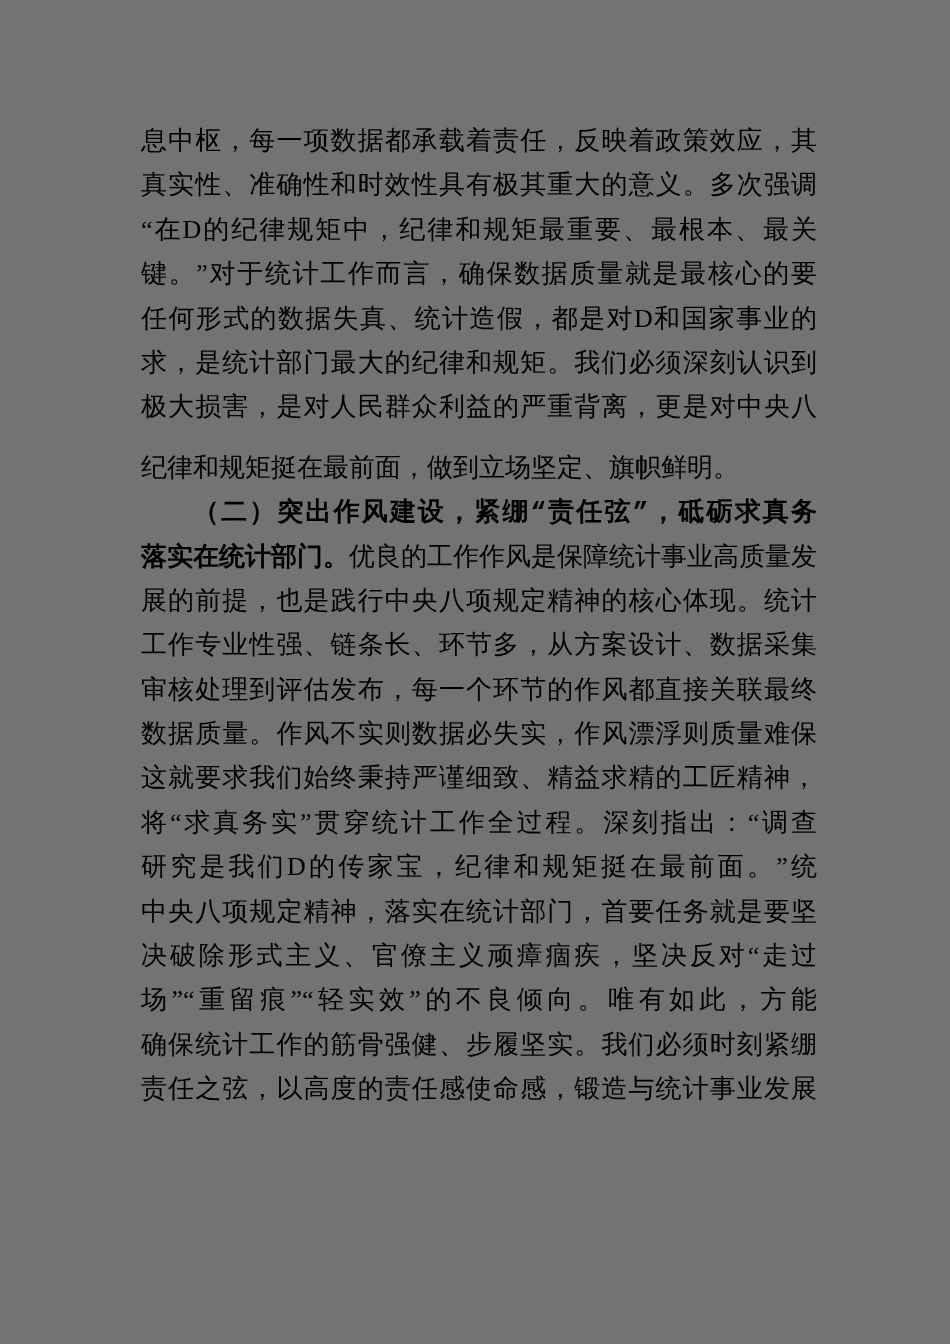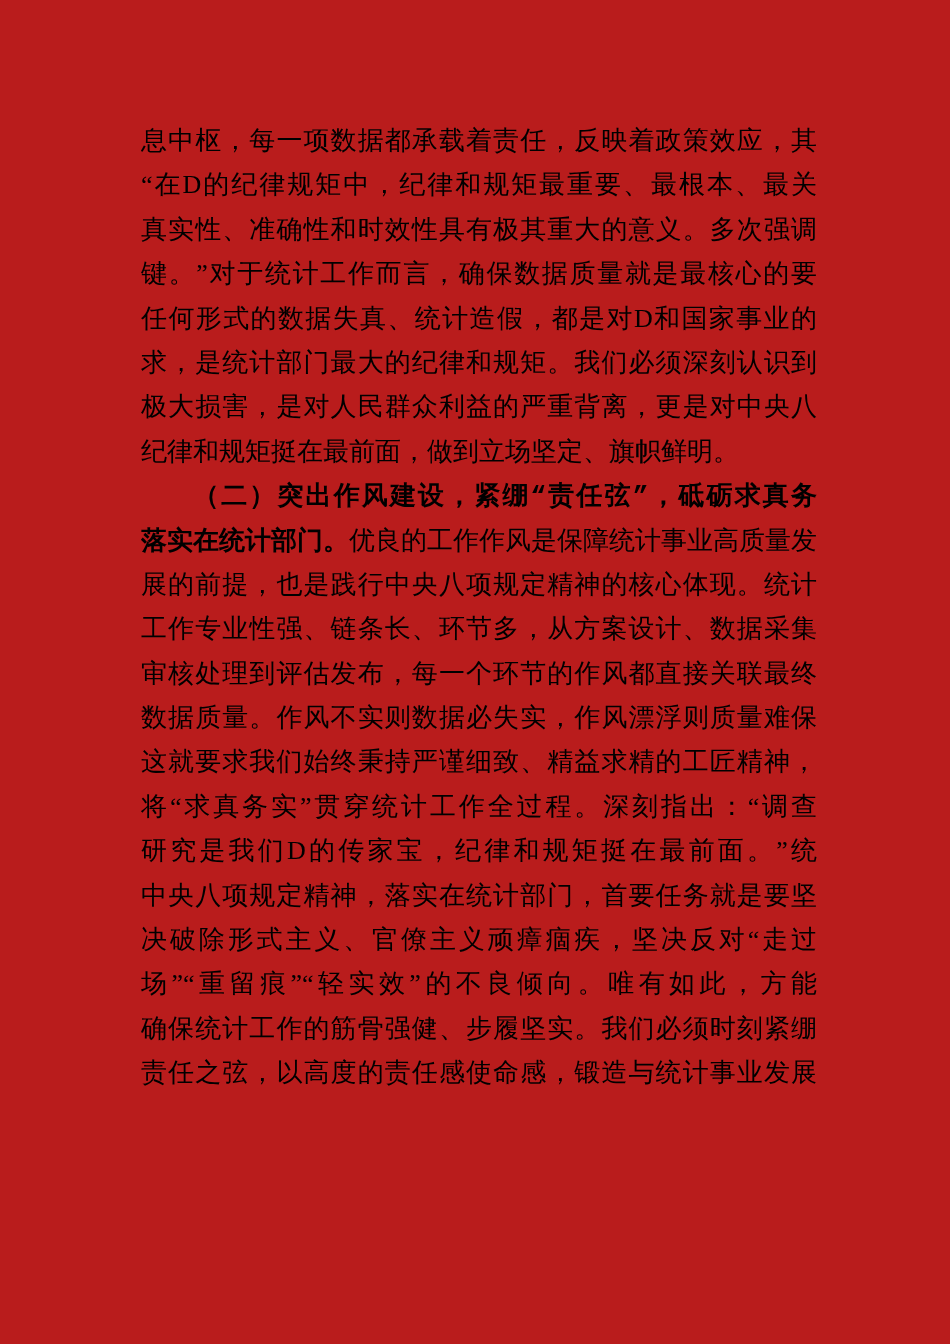--- a/index.html
+++ b/index.html
@@ -4,59 +4,60 @@
 <style>
   html, body {
     margin: 0;
     padding: 0;
     background: #ffffff;
   }
   .page {
     position: relative;
     width: 950px;
     height: 1344px;
-    background: #b91c1c;
+    background: #737373;
     overflow: hidden;
     font-family: "Liberation Serif", "DejaVu Serif", serif;
   }
   .text-block {
     position: absolute;
     left: 141px;
     top: 119px;
     width: 676px;
     color: #000000;
     font-size: 26px;
     line-height: 44.4px;
   }
   .line {
     text-align: justify;
     text-align-last: justify;
     height: 44.4px;
     overflow: hidden;
   }
   .line.para-end {
     text-align-last: left;
+    margin-top: 16px;
   }
   .line.para-indent {
     text-indent: 52px;
   }
   .line b {
     font-weight: 700;
     font-family: Liberation Mono, monospace;
   }
 </style>
 </head>
 <body>
 
 <div class="page">
   <div class="text-block">
 
     <div class="line"><span>息中枢，每一项数据都承载着责任，反映着政策效应，其</span></div>
+    <div class="line"><span>真实性、准确性和时效性具有极其重大的意义。多次强调</span></div>
     <div class="line"><span>“在D的纪律规矩中，纪律和规矩最重要、最根本、最关</span></div>
-    <div class="line"><span>真实性、准确性和时效性具有极其重大的意义。多次强调</span></div>
     <div class="line"><span>键。”对于统计工作而言，确保数据质量就是最核心的要</span></div>
     <div class="line"><span>任何形式的数据失真、统计造假，都是对D和国家事业的</span></div>
     <div class="line"><span>求，是统计部门最大的纪律和规矩。我们必须深刻认识到</span></div>
     <div class="line"><span>极大损害，是对人民群众利益的严重背离，更是对中央八</span></div>
     <div class="line para-end"><span>纪律和规矩挺在最前面，做到立场坚定、旗帜鲜明。</span></div>
 
     <div class="line para-indent"><b>（二）突出作风建设，紧绷“责任弦”，砥砺求真务</b></div>
     <div class="line"><b>落实在统计部门。</b><span>优良的工作作风是保障统计事业高质量发</span></div>
     <div class="line"><span>展的前提，也是践行中央八项规定精神的核心体现。统计</span></div>
     <div class="line"><span>工作专业性强、链条长、环节多，从方案设计、数据采集</span></div>

